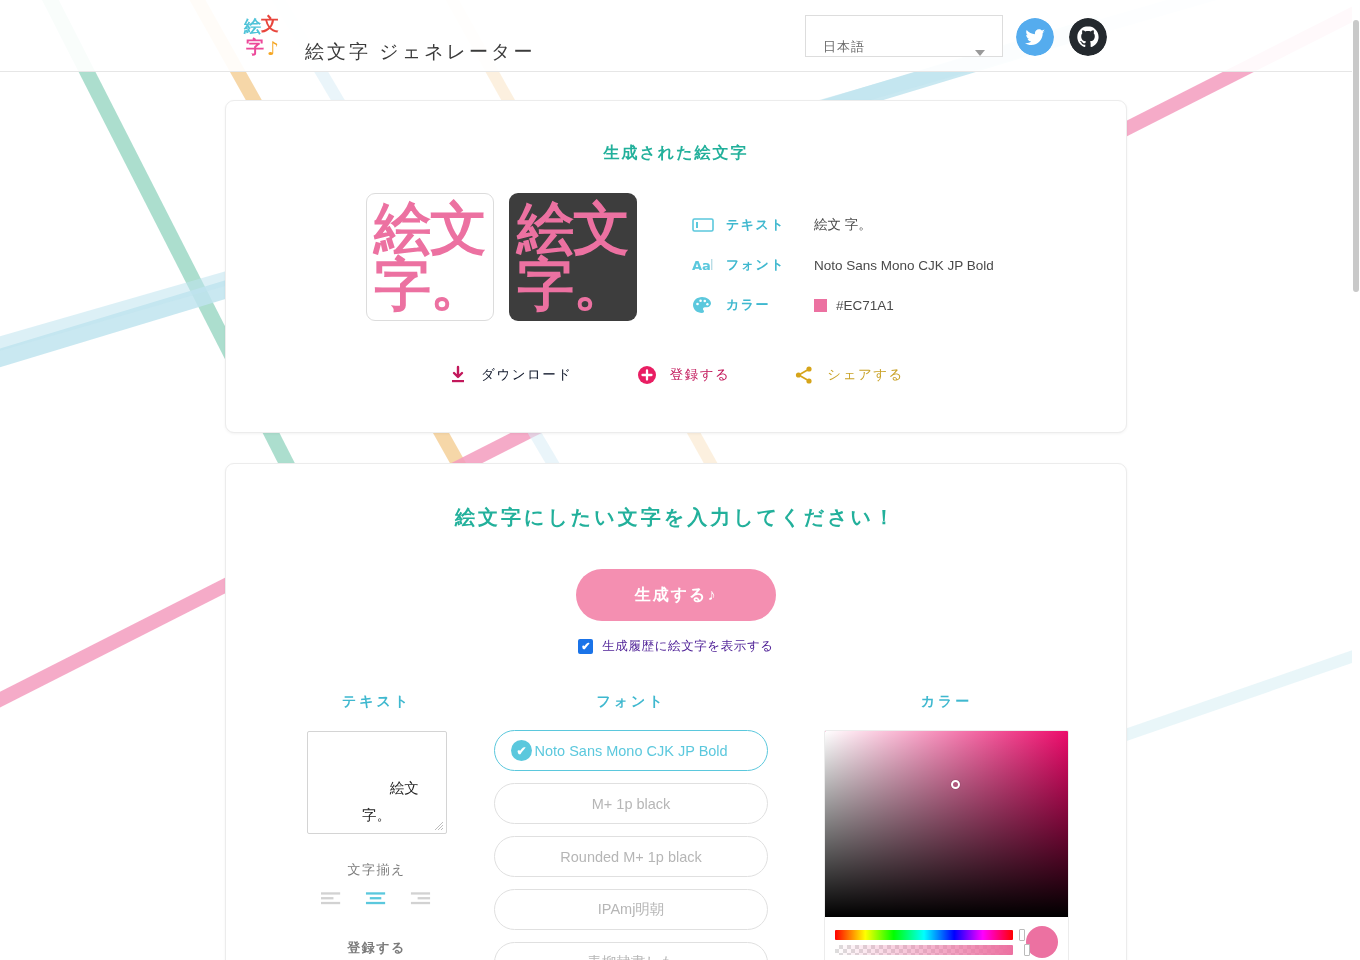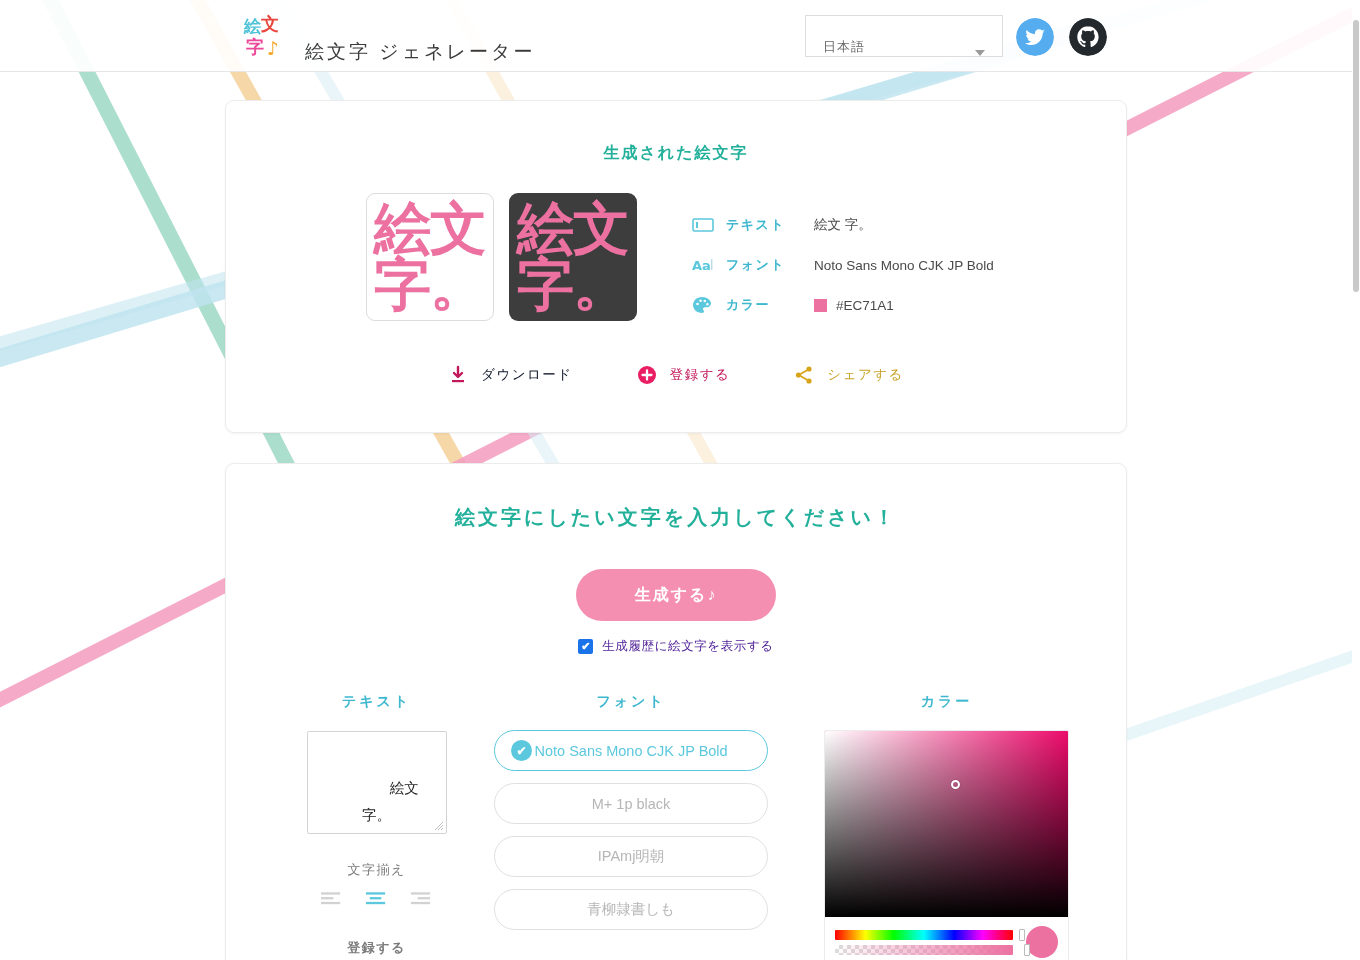--- a/index.html
+++ b/index.html
@@ -360,20 +360,23 @@
         <div class="col-head">フォント</div>
         <div id="font-list">
           <div class="font-item sel">
             <span class="check">✔</span>
             <span>Noto Sans Mono CJK JP Bold</span>
           </div>
           <div class="font-item">
             <span>M+ 1p black</span>
           </div>
           <div class="font-item">
+            <span>Rounded M+ 1p black</span>
+          </div>
+          <div class="font-item">
             <span>IPAmj明朝</span>
           </div>
           <div class="font-item">
             <span>青柳隷書しも</span>
           </div>
         </div>
       </div>
 
       <div id="col-color">
         <div class="col-head">カラー</div>

